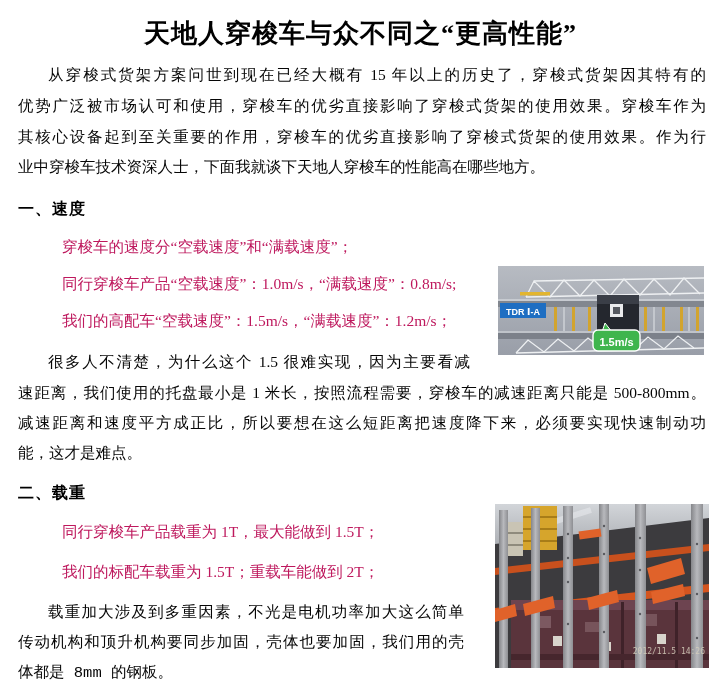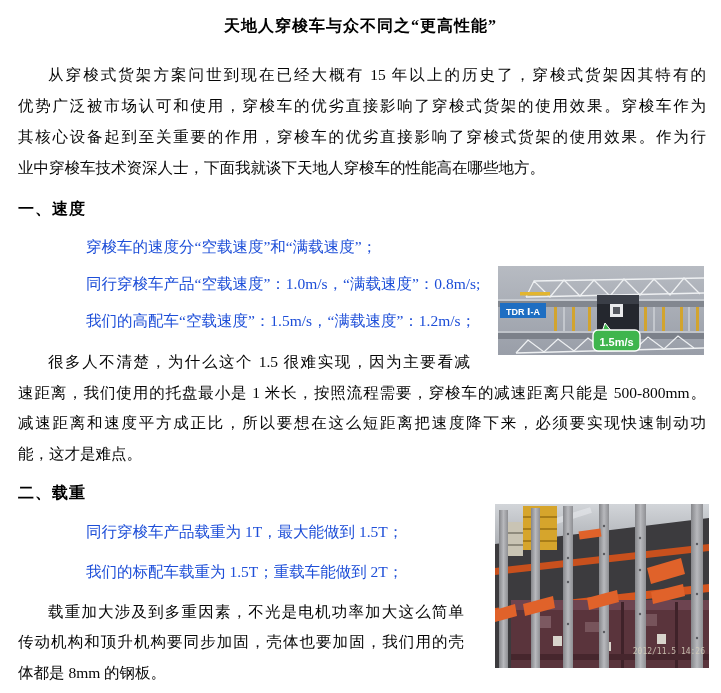--- a/index.html
+++ b/index.html
@@ -12,48 +12,47 @@
     overflow: hidden;
     font-family: "Liberation Serif", "DejaVu Serif", serif;
     color: #000000;
   }
   .doc-title {
     position: absolute;
     top: 16px;
     left: 0;
     width: 721px;
     text-align: center;
-    font-size: 16px;
+    font-size: 26px;
     font-weight: 700;
     letter-spacing: 1px;
   }
   .tline {
     position: absolute;
     font-size: 15.5px;
     line-height: 22px;
     height: 24px;
     white-space: nowrap;
-    color: #1d4ed8;
-    margin-left: 24px;
+    color: #be185d;
   }
   .jline {
     position: absolute;
     left: 18px;
     width: 688px;
     font-size: 15.5px;
     line-height: 22px;
     height: 24px;
     text-align: justify;
     text-align-last: justify;
     overflow: hidden;
     color: #060606;
   }
   .jline.narrow { width: 452px; }
   .jline.indent { padding-left: 30px; }
-  .jline.lastline { text-align: left; text-align-last: left; white-space: nowrap; }
+  .jline.lastline { text-align: left; text-align-last: left; white-space: nowrap; font-family: Liberation Mono, monospace; }
   .sec-heading {
     position: absolute;
     left: 18px;
     font-size: 16px;
     font-weight: 700;
     letter-spacing: 1px;
     white-space: nowrap;
   }
   .img-box {
     position: absolute;

